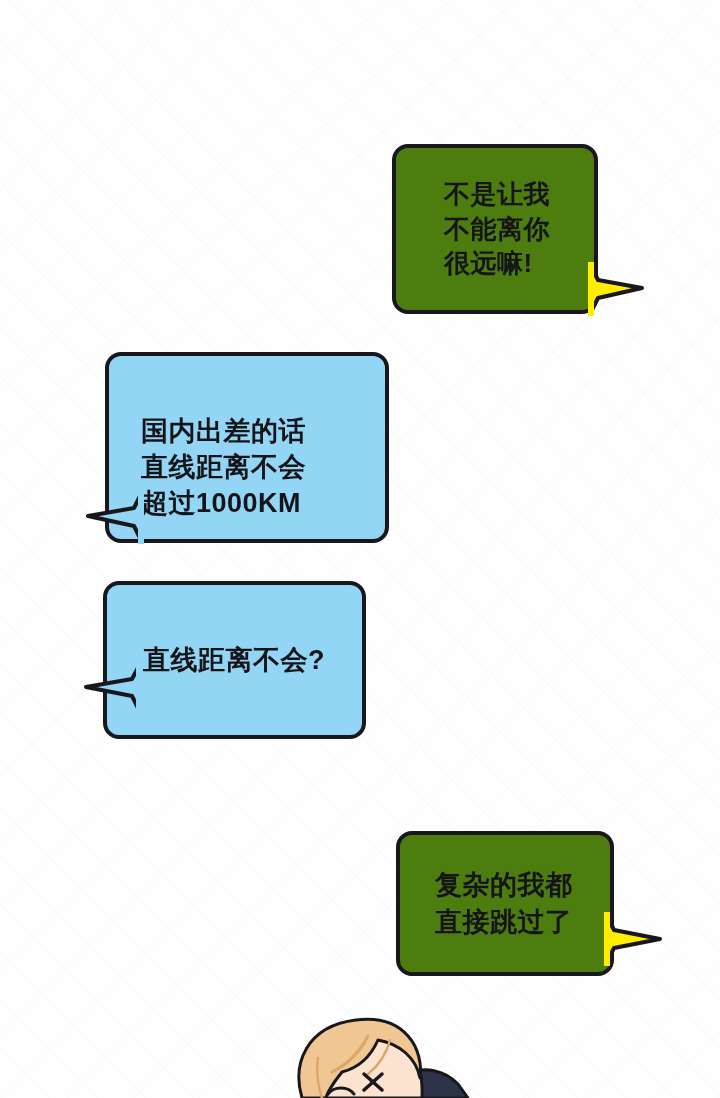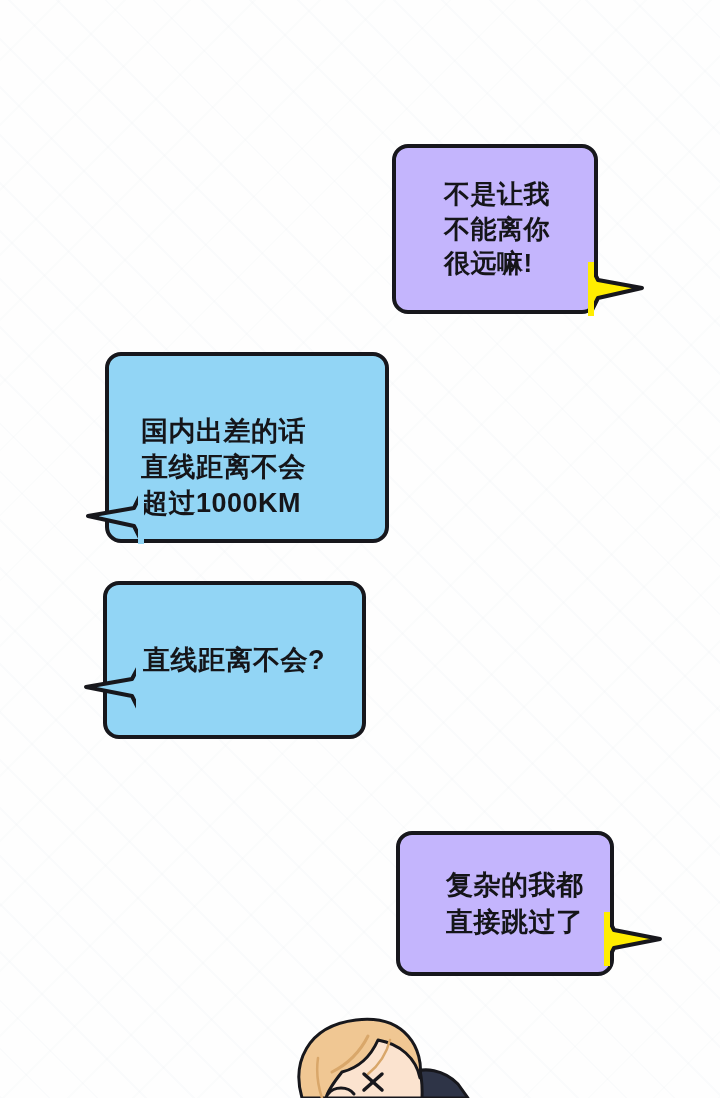--- a/index.html
+++ b/index.html
@@ -40,21 +40,21 @@
   }
   .bubble .lines {
     width: 100%;
     padding: 0 14px;
     color: #151519;
     font-weight: 700;
     line-height: 1.34;
     letter-spacing: 0.5px;
     white-space: pre-line;
   }
-  .bubble.yellow { background: #c4b5fd; }
+  .bubble.yellow { background: #4d7c0f; }
   .bubble.blue   { background: #92d5f5; }
 
   
   .tail {
     position: absolute;
     z-index: 3;
     overflow: visible;
   }
 
   
@@ -64,21 +64,21 @@
 
   #bubble-2 { left: 105px; top: 352px;  width: 284px; height: 191px; }
   #bubble-2 .lines { font-size: 27px; text-align: left; padding-left: 32px; margin-top: 39px; }
   #tail-2  { left: 82px;  top: 486px; width: 62px; height: 62px; }
 
   #bubble-3 { left: 103px; top: 581px;  width: 263px; height: 158px; }
   #bubble-3 .lines { font-size: 27px; text-align: left; padding-left: 36px; }
   #tail-3  { left: 80px;  top: 658px; width: 62px; height: 60px; }
 
   #bubble-4 { left: 396px; top: 831px;  width: 218px; height: 145px; }
-  #bubble-4 .lines { font-size: 27px; text-align: left; padding-left: 46px; }
+  #bubble-4 .lines { font-size: 27px; text-align: left; padding-left: 35px; }
   #tail-4  { left: 604px; top: 908px; width: 62px; height: 62px; }
 
   
   #character {
     position: absolute;
     left: 272px;
     bottom: 0;
     width: 230px;
     height: 92px;
     z-index: 4;

